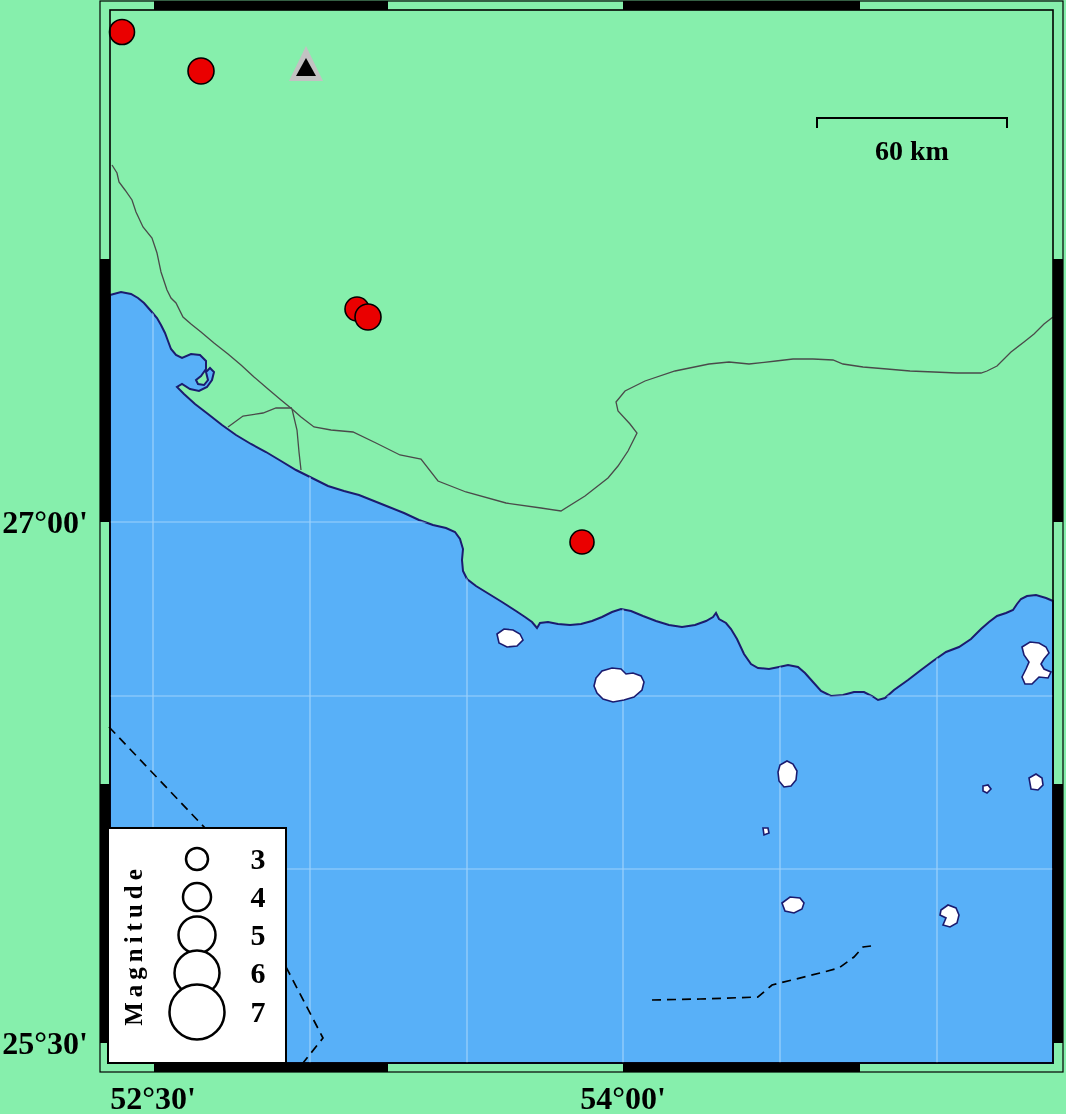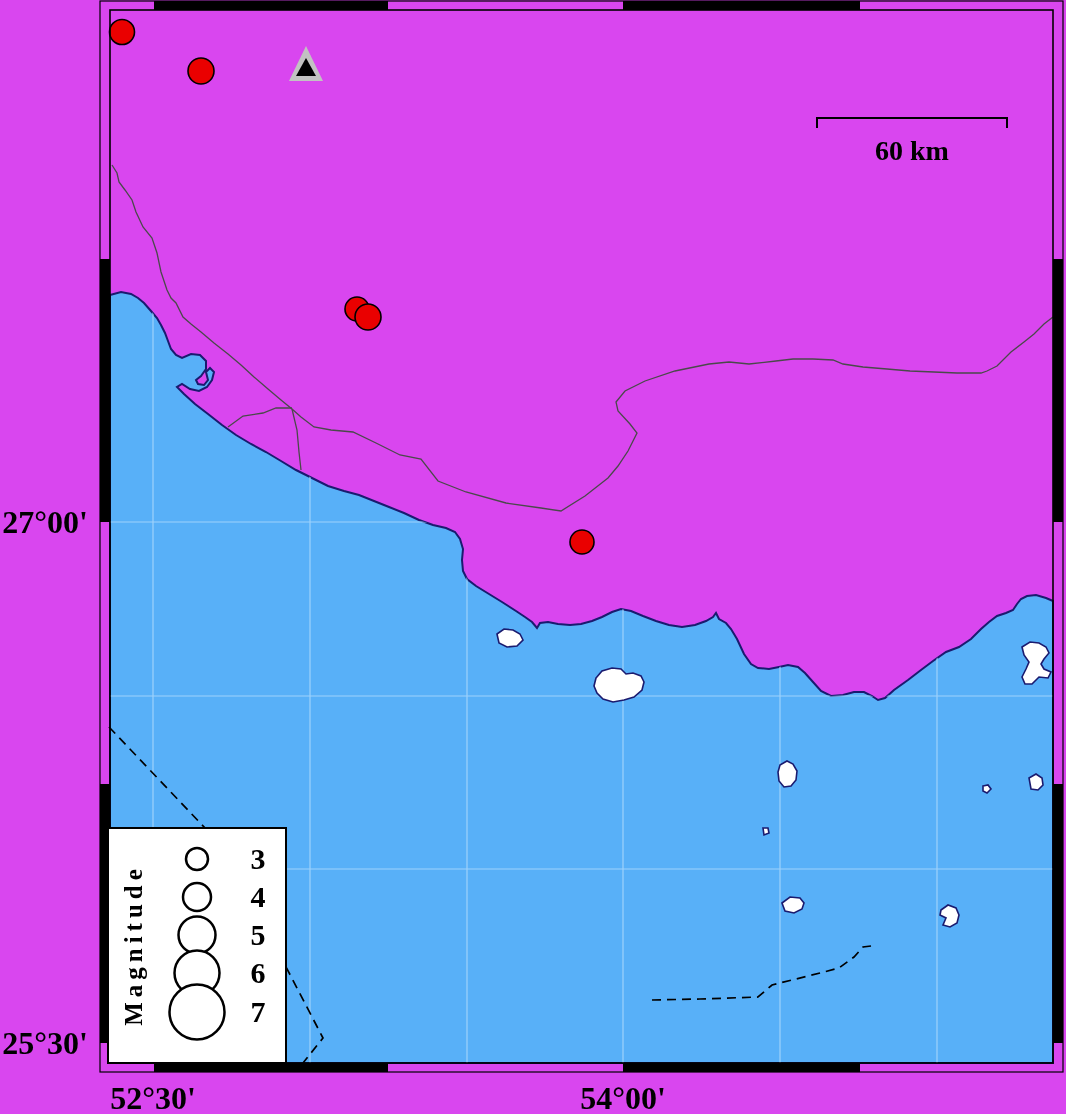--- a/index.html
+++ b/index.html
@@ -1,16 +1,16 @@
 <!DOCTYPE html>
 <html style="--sea: #58B0F8; --coast: #1B1B6F; --grid: #9ED2FB;"><head>
 <meta charset="utf-8">
 <style>
   html,body{margin:0;padding:0;background:#ffffff;}
-  .stage{position:relative;width:1066px;height:1114px;background:#d946ef;overflow:hidden;
+  .stage{position:relative;width:1066px;height:1114px;background:#86efac;overflow:hidden;
          font-family:"Liberation Serif","DejaVu Serif",serif;}
   svg{display:block;}
   .coord-label{font-weight:bold;font-size:32px;fill:#000;}
   .scalebar-label{font-weight:bold;font-size:28px;fill:#000;}
   .legend-title{font-weight:bold;font-size:25px;letter-spacing:5px;fill:#000;}
   .legend-num{font-weight:bold;font-size:30px;fill:#000;}
   [data-name="sea-polygon"]{fill:var(--sea,#58B0F8);stroke:var(--coast,#1b1b6f);stroke-width:2;}
   .island{fill:#ffffff;stroke:var(--coast,#1b1b6f);stroke-width:1.6;}
   .river{fill:none;stroke:#4a4a4a;stroke-width:1.3;}
   .dashed-boundary{fill:none;stroke:#000;stroke-width:1.7;stroke-dasharray:9 6;}

